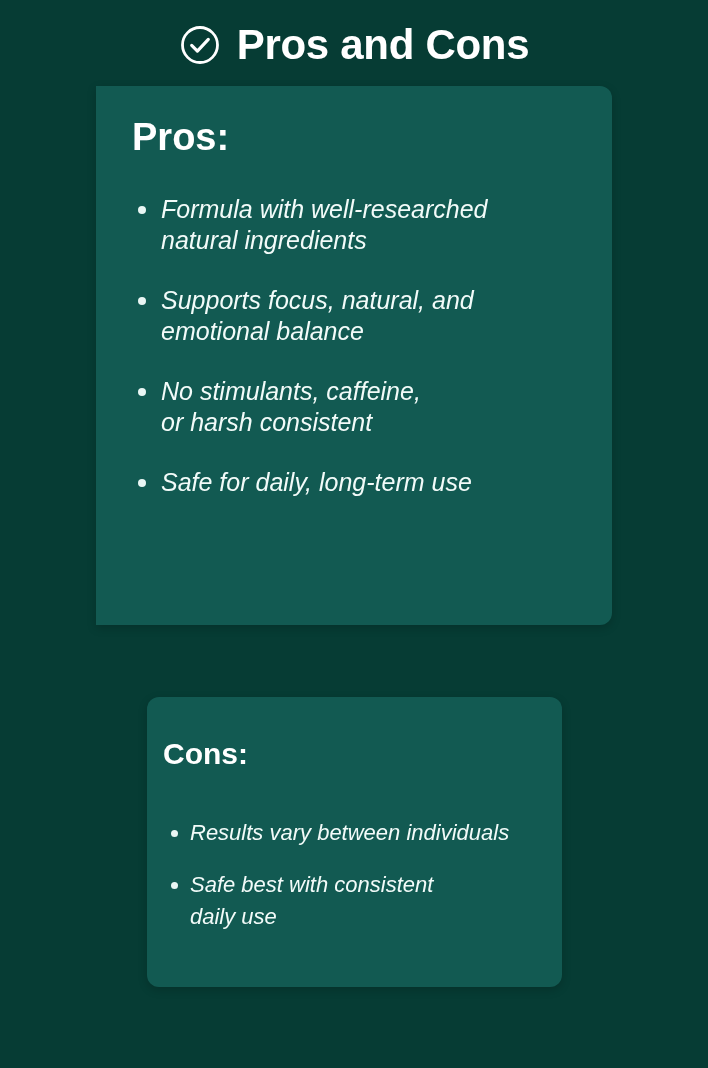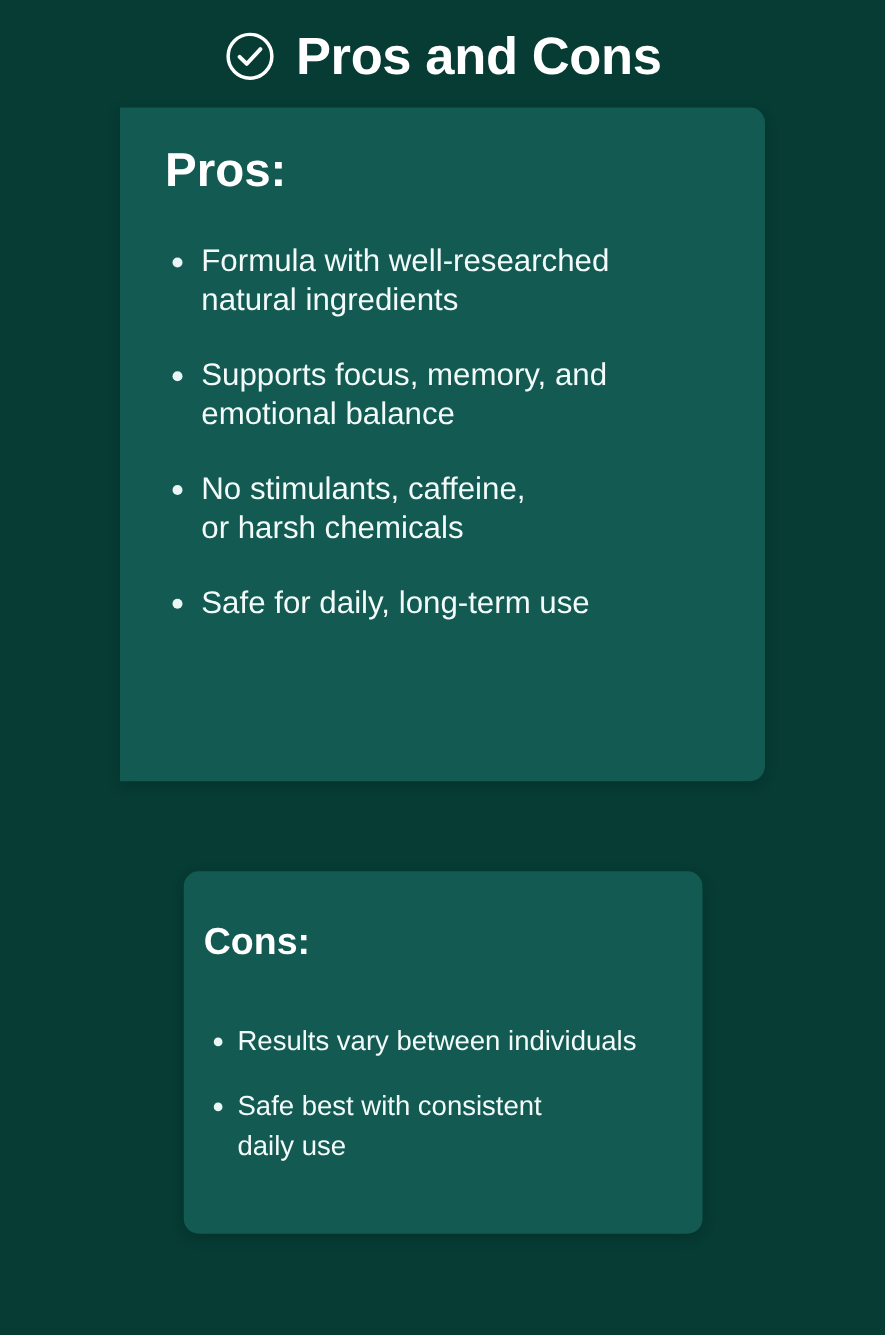--- a/index.html
+++ b/index.html
@@ -76,20 +76,21 @@
   }
   .card-cons .section-heading {
     font-size: 30px;
     padding-left: 0px;
   }
 
   ul.bullets {
     list-style: none;
     margin: 0;
     padding: 0;
+    font-style: italic;
   }
   ul.bullets li {
     position: relative;
     color: #f2fbf9;
     display: block;
   }
   ul.bullets li .dot {
     position: absolute;
     border-radius: 50%;
     background: #e9f6f4;
@@ -149,27 +150,27 @@
 <div class="card card-pros">
   <h2 class="section-heading">Pros:</h2>
   <ul class="bullets">
     <li>
       <span class="dot"></span>
       <span class="txt">Formula with well-researched
 natural ingredients</span>
     </li>
     <li>
       <span class="dot"></span>
-      <span class="txt">Supports focus, memory, and
+      <span class="txt">Supports focus, natural, and
 emotional balance</span>
     </li>
     <li>
       <span class="dot"></span>
       <span class="txt">No stimulants, caffeine,
-or harsh chemicals</span>
+or harsh consistent</span>
     </li>
     <li>
       <span class="dot"></span>
       <span class="txt">Safe for daily, long-term use</span>
     </li>
   </ul>
 </div>
 
 <div class="card card-cons">
   <h2 class="section-heading">Cons:</h2>

